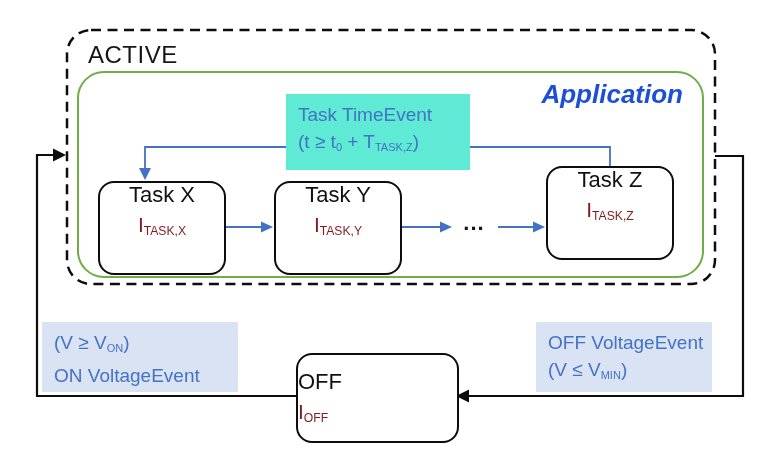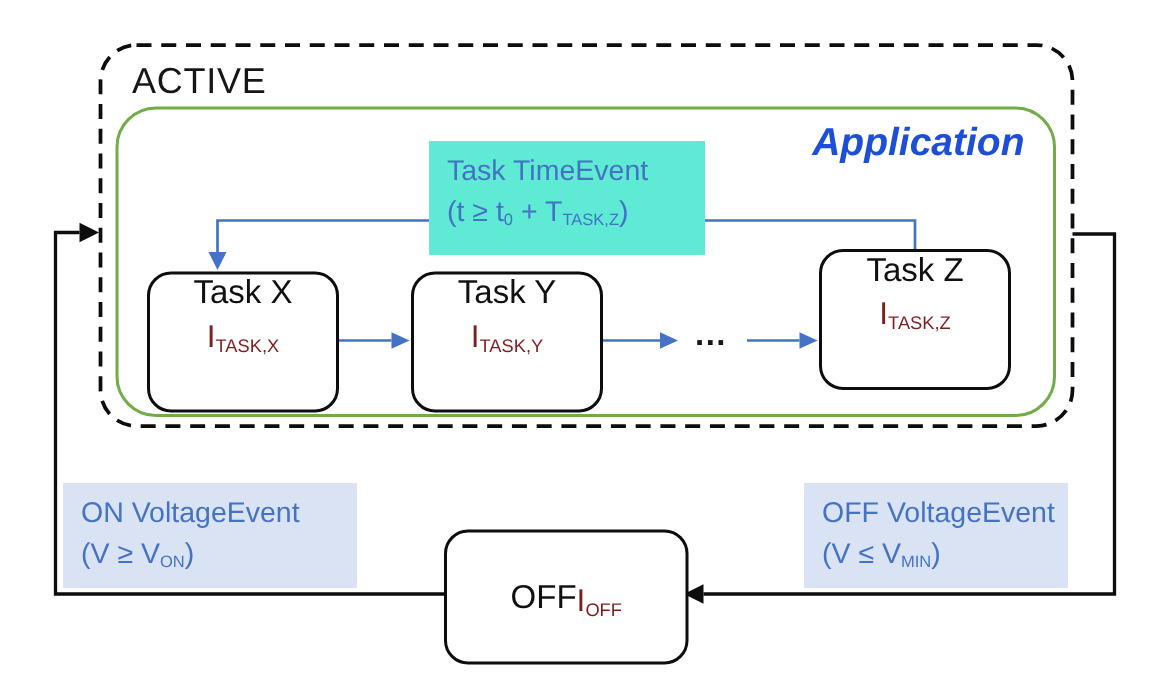--- a/index.html
+++ b/index.html
@@ -23,21 +23,21 @@
     border:2.5px solid #0d0d0d; border-radius:16px; z-index:4;
     display:flex; flex-direction:column; align-items:center; justify-content:flex-start;
   }
   .task-box .title { font-size:22px; color:#111111; line-height:1.1; }
   .current { color:#7f1d1d; font-size:21px; line-height:1.1; margin-top:6px; }
   .current .sub, .evt .sub { font-size:0.58em; vertical-align:-0.28em; }
 
   .off-box {
     position:absolute; left:296px; top:353px; width:159px; height:86px;
     background:#ffffff; border:2.5px solid #0d0d0d; border-radius:16px; z-index:4;
-    display:flex; flex-direction:row; align-items:center; justify-content:center;
+    display:flex; flex-direction:column; justify-content:center;
   }
   .off-box .title { font-size:22px; color:#111111; line-height:1.1; }
 
   .evt {
     position:absolute; z-index:3; color:#4472C4; font-size:19px; line-height:27px;
     padding:7px 0 0 12px; box-sizing:border-box;
   }
   .evt-time   { left:286px; top:94px;  width:184px; height:76px; background:#5eead4; }
   .evt-on     { left:42px;  top:322px; width:196px; height:70px; background:#dae3f3; }
   .evt-off    { left:536px; top:322px; width:176px; height:70px; background:#dae3f3; }
@@ -97,22 +97,22 @@
   </div>
 
   <div class="ellipsis">...</div>
 
   <div class="task-box" style="left:546px; top:166px;">
     <div class="title">Task Z</div>
     <div class="current"><span>I</span><span class="sub">TASK,Z</span></div>
   </div>
 
   <div class="evt evt-on">
+    <div><span>(V ≥ V</span><span class="sub">ON</span><span>)</span></div>
     <div>ON VoltageEvent</div>
-    <div><span>(V ≥ V</span><span class="sub">ON</span><span>)</span></div>
   </div>
 
   <div class="evt evt-off">
     <div>OFF VoltageEvent</div>
     <div><span>(V ≤ V</span><span class="sub">MIN</span><span>)</span></div>
   </div>
 
   <div class="off-box">
     <div class="title">OFF</div>
     <div class="current"><span>I</span><span class="sub">OFF</span></div>

